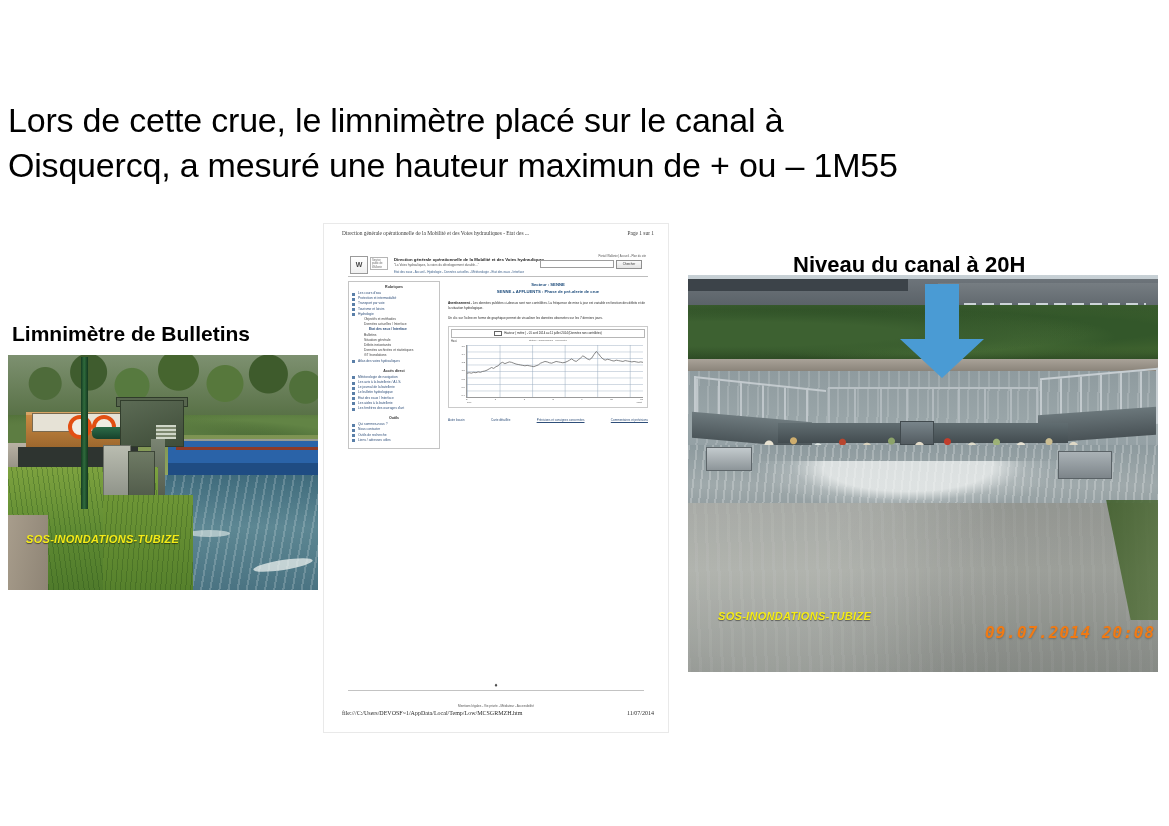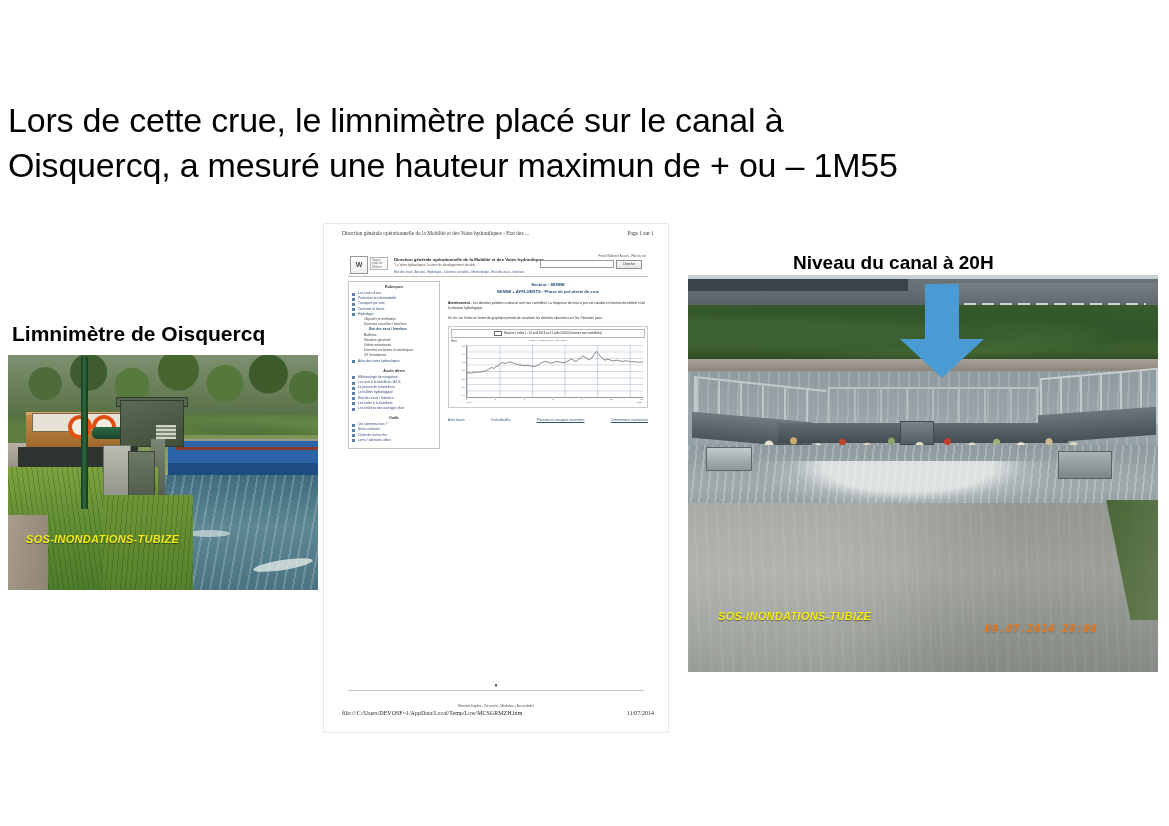--- a/index.html
+++ b/index.html
@@ -36,21 +36,21 @@
     white-space: nowrap;
   }
   #caption-left {
     left: 12px;
     top: 322px;
     font-size: 21px;
   }
   #caption-right {
     left: 793px;
     top: 252px;
-    font-size: 19px;
+    font-size: 22px;
   }
 
   
   .photo {
     position: absolute;
     overflow: hidden;
     font-style: italic;
   }
   #photo-left {
     left: 8px;
@@ -357,21 +357,21 @@
     font-size: 11px;
     font-weight: bold;
     color: #f5ec18;
     letter-spacing: 0.3px;
     text-shadow: 0 1px 1px rgba(0,0,0,0.45);
     white-space: nowrap;
   }
   .rp-timestamp {
     left: 297px; top: 348px;
     font-family: "DejaVu Sans Mono", monospace;
-    font-size: 10px;
+    font-size: 16px;
     font-weight: bold;
     color: #f07a14;
     letter-spacing: 1px;
     text-shadow: 0 1px 2px rgba(0,0,0,0.25);
     white-space: nowrap;
   }
 
   
   #arrow {
     position: absolute;
@@ -640,21 +640,21 @@
     color: #2b2b2b;
     white-space: nowrap;
   }
 </style>
 </head>
 <body>
 
 <div id="headline">Lors de cette crue, le limnimètre placé sur le canal à
 Oisquercq, a mesuré une hauteur maximun de + ou – 1M55</div>
 
-<div class="caption" id="caption-left">Limnimètre de Oisquercq</div>
+<div class="caption" id="caption-left">Limnimètre de Bulletins</div>
 
 <div class="caption" id="caption-right">Niveau du canal à 20H</div>
 
 <div class="photo" id="photo-left">
   <div class="layer lp-sky"></div>
   <div class="layer lp-trees"></div>
   <div class="layer lp-treeband"></div>
   <div class="layer lp-hillgrass"></div>
   <div class="layer lp-bankroad"></div>
   <div class="layer lp-boat"></div>

